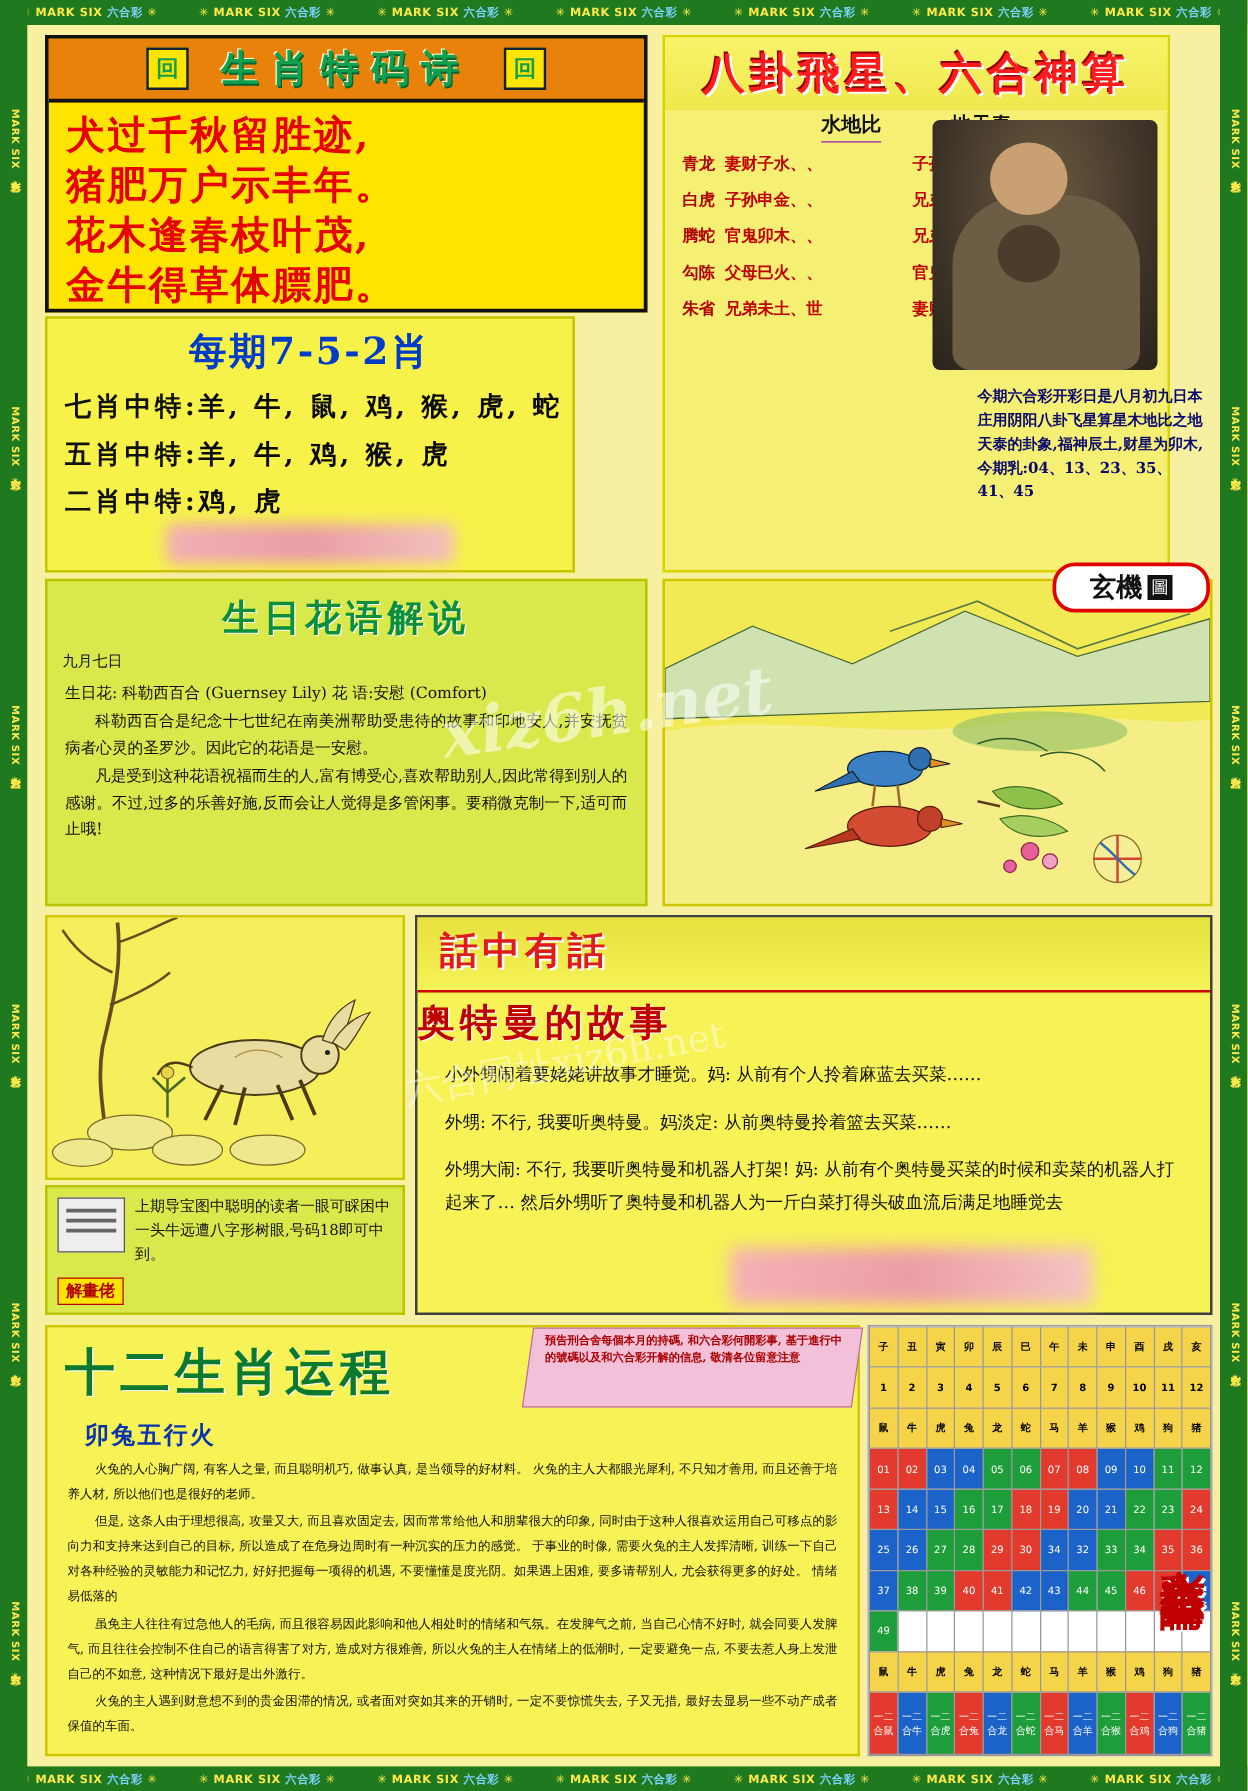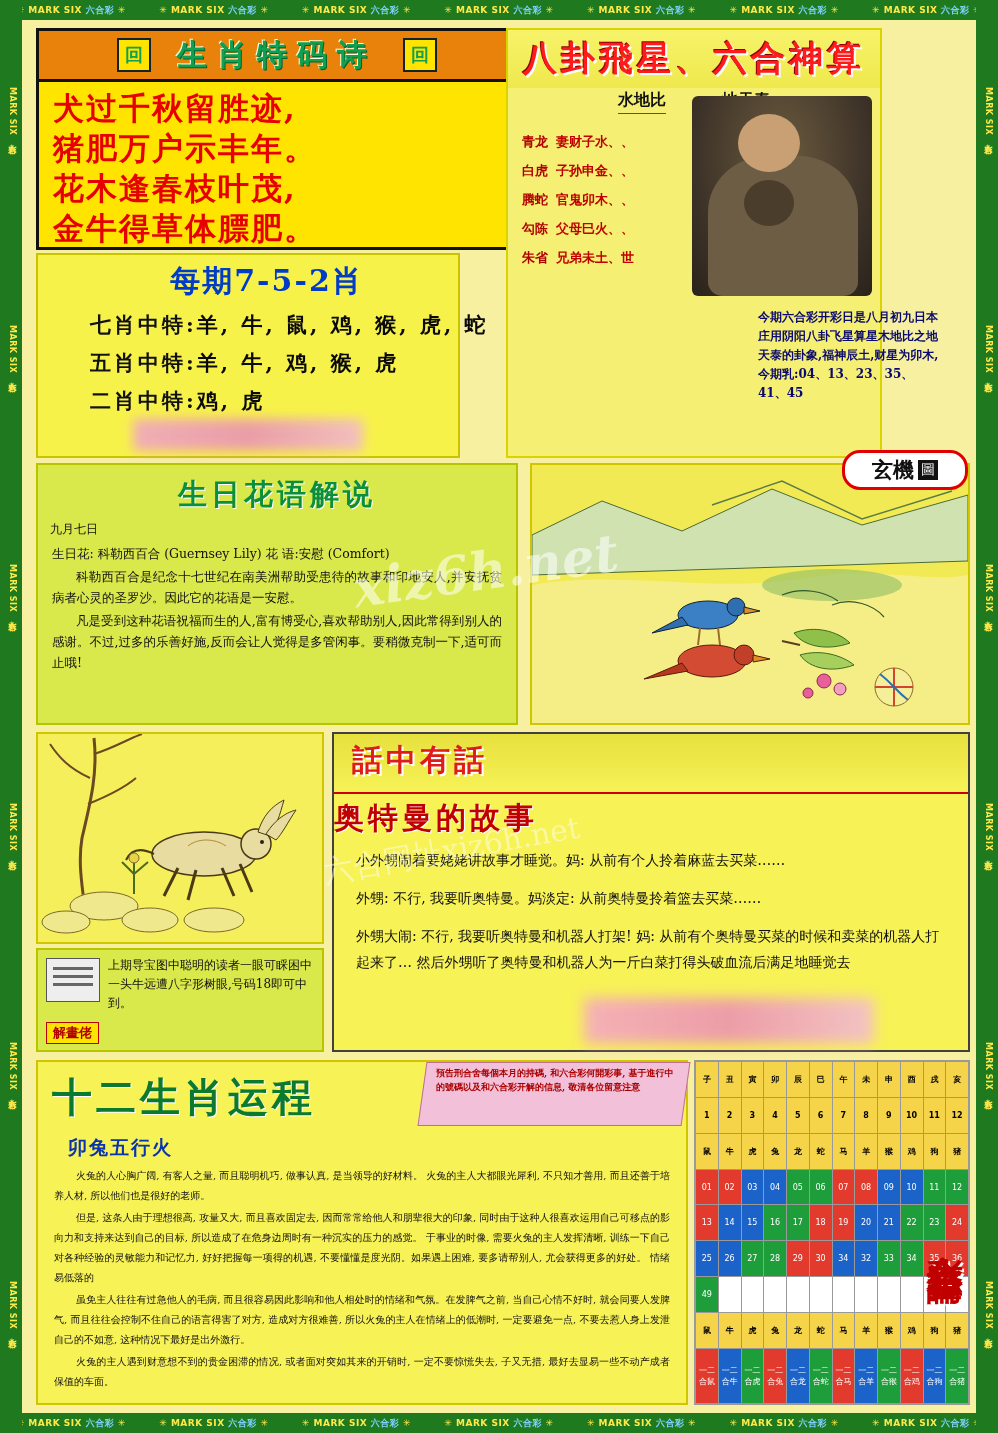--- a/index.html
+++ b/index.html
@@ -68,61 +68,61 @@
   }
   .poem-lines{padding:6px 14px 0 14px;}
   .poem-lines div{
     font-family:"DejaVu Serif","Liberation Serif",serif;
     font-size:31px;font-weight:bold;color:#e60000;
     letter-spacing:2px;line-height:40px;white-space:nowrap;
   }
   
   .seven{
     left:14px;top:233px;width:424px;height:205px;
-    background:#f7f24a;border:2px solid #c9c400;padding-left:38px;
+    background:#f7f24a;border:2px solid #c9c400;
   }
   .seven h2{
     margin:6px 0 4px 0;text-align:center;font-size:30px;color:#003cc8;
     font-family:"DejaVu Serif","Liberation Serif",serif;font-weight:bold;
     letter-spacing:2px;
   }
   .seven .row{
     font-size:21px;color:#0a0a0a;font-weight:bold;padding:5px 0 5px 14px;
     font-family:"DejaVu Serif","Liberation Serif",serif;letter-spacing:3px;
     white-space:nowrap;
   }
   .seven .row .lbl{color:#111;}
   .blurred{
     position:absolute;left:95px;top:164px;width:230px;height:32px;
     background:linear-gradient(90deg,#f0a3c8,#e88fb8,#f2b8d2);
     filter:blur(6px);opacity:.85;
   }
   
   .bagua{
-    left:484px;top:8px;width:376px;height:430px;
+    left:508px;top:8px;width:406px;height:430px;
     background:#f5ef73;border:2px solid #d9d400;
   }
   .bagua-title{
     height:58px;display:flex;align-items:center;justify-content:center;
     font-family:"DejaVu Serif","Liberation Serif",serif;
     font-size:34px;font-weight:bold;color:#ff1b1b;letter-spacing:4px;
     text-shadow:2px 2px 0 #fff,-1px -1px 0 #8a0000;
     background:linear-gradient(#f7f36a,#efe84d);
   }
   .bagua-cols{
     display:flex;gap:56px;justify-content:center;margin-top:2px;
     font-family:"DejaVu Serif","Liberation Serif",serif;
     font-size:16px;font-weight:bold;color:#111;
   }
   .bagua-cols .ch{border-bottom:1px solid #a21caf;padding-bottom:2px;}
   .gua-table{
     margin-top:8px;padding-left:14px;font-size:13px;
     font-family:"DejaVu Serif","Liberation Serif",serif;
   }
-  .gua-row{display:flex;align-items:flex-end;height:29px;color:#c00000;font-weight:bold;}
+  .gua-row{display:flex;align-items:flex-start;height:29px;color:#c00000;font-weight:bold;}
   .gua-row .g1{width:34px;color:#b00000;}
   .gua-row .g2{width:150px;}
   .gua-row .g3{width:140px;}
   .monk{
     position:absolute;right:8px;top:66px;width:180px;height:200px;
     background:radial-gradient(ellipse at 50% 30%,#6b5a3e,#3b3127 70%,#2a231b);
     border-radius:6px;
     overflow:hidden;
   }
   .monk:after{
@@ -594,20 +594,34 @@
           <td class="rd">29</td>
           <td class="rd">30</td>
           <td class="bl">34</td>
           <td class="bl">32</td>
           <td class="gr">33</td>
           <td class="gr">34</td>
           <td class="rd">35</td>
           <td class="rd">36</td>
         </tr>
         <tr>
+          <td class="bl">37</td>
+          <td class="gr">38</td>
+          <td class="gr">39</td>
+          <td class="rd">40</td>
+          <td class="rd">41</td>
+          <td class="bl">42</td>
+          <td class="bl">43</td>
+          <td class="gr">44</td>
+          <td class="gr">45</td>
+          <td class="rd">46</td>
+          <td class="rd">47</td>
+          <td class="bl">48</td>
+        </tr>
+        <tr>
           <td class="gr">49</td>
           <td></td>
           <td></td>
           <td></td>
           <td></td>
           <td></td>
           <td></td>
           <td></td>
           <td></td>
           <td></td>

